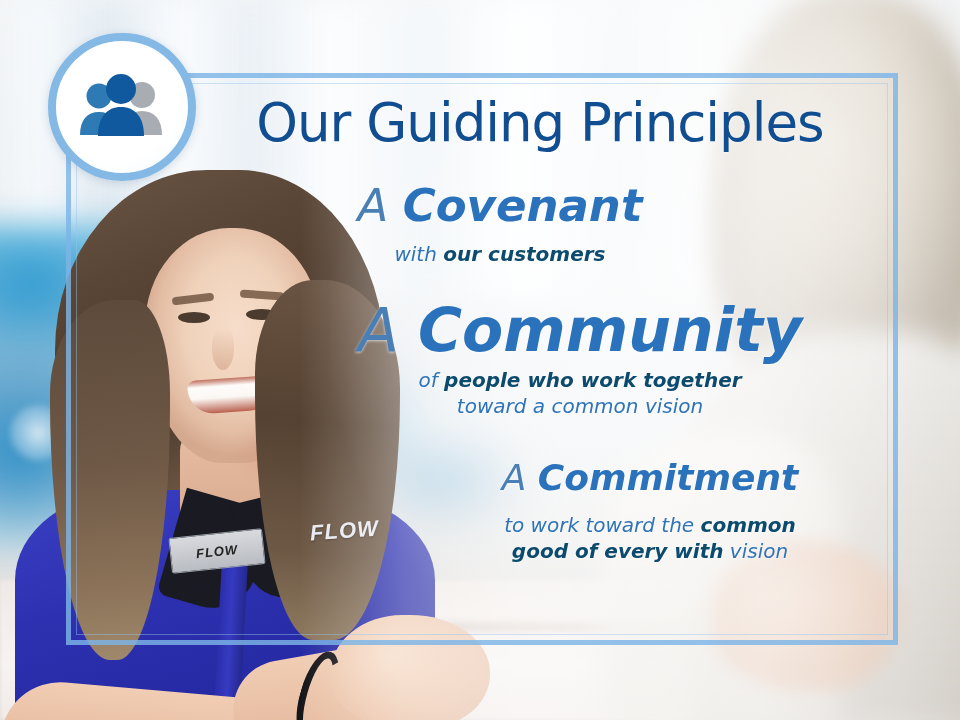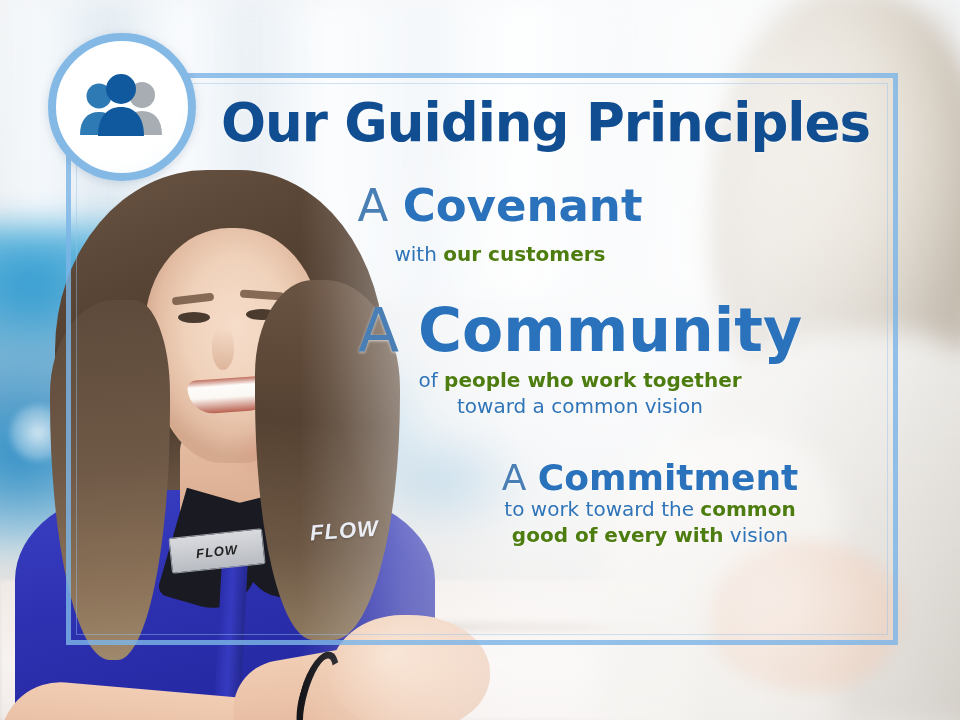--- a/index.html
+++ b/index.html
@@ -238,60 +238,60 @@
     border:8px solid #84b9e6;
     box-sizing:border-box;
     box-shadow:0 2px 10px rgba(40,80,120,.18);
     display:flex;align-items:center;justify-content:center;
   }
   .badge svg{display:block;}
 
   
   .headline{
     position:absolute;left:210px;top:95px;width:660px;
-    text-align:right;
+    text-align:center;
     font-family:"DejaVu Sans","Liberation Sans",sans-serif;
-    font-weight:bold;
+    font-weight:normal;
     font-size:53px;line-height:1.05;
     letter-spacing:-1px;
     color:#114d91;
     text-shadow:0 1px 3px rgba(255,255,255,.55);
   }
 
   .blocks{position:absolute;left:0;top:0;width:960px;height:720px;}
 
-  .block{position:absolute;text-align:center;color:#2c73b8;}
+  .block{position:absolute;text-align:center;color:#2c73b8;font-style:italic;}
   .block .lead{
     font-family:"DejaVu Sans","Liberation Sans",sans-serif;
     line-height:1.0;white-space:nowrap;
     text-shadow:0 1px 3px rgba(255,255,255,.65);
   }
   .block .lead .art{font-weight:normal;color:#4a7fb5;}
   .block .lead .word{font-weight:bold;color:#2a72bb;}
   .block .sub{
     font-family:"DejaVu Sans","Liberation Sans",sans-serif;
     font-size:20px;line-height:1.32;color:#2f74b8;font-weight:normal;
     text-shadow:0 1px 3px rgba(255,255,255,.65);
   }
-  .block .sub b{font-weight:bold;color:#4d7c0f;}
+  .block .sub b{font-weight:bold;color:#0c4a6e;}
 
   
   #block-covenant{left:300px;top:183px;width:400px;}
   #block-covenant .lead{font-size:45px;}
   #block-covenant .sub{margin-top:13px;}
 
   
   #block-community{left:355px;top:300px;width:450px;}
   #block-community .lead{font-size:60px;}
   #block-community .sub{margin-top:7px;}
 
   
   #block-commitment{left:415px;top:460px;width:470px;}
   #block-commitment .lead{font-size:36px;}
-  #block-commitment .sub{text-align:center;}
+  #block-commitment .sub{margin-top:16px;text-align:center;}
 </style>
 </head>
 <body>
 
 <div id="stage">
 
   <div class="photo">
     <div class="bg-base"></div>
     <div class="bg-windows"></div>
     <div class="bg-car"></div>

